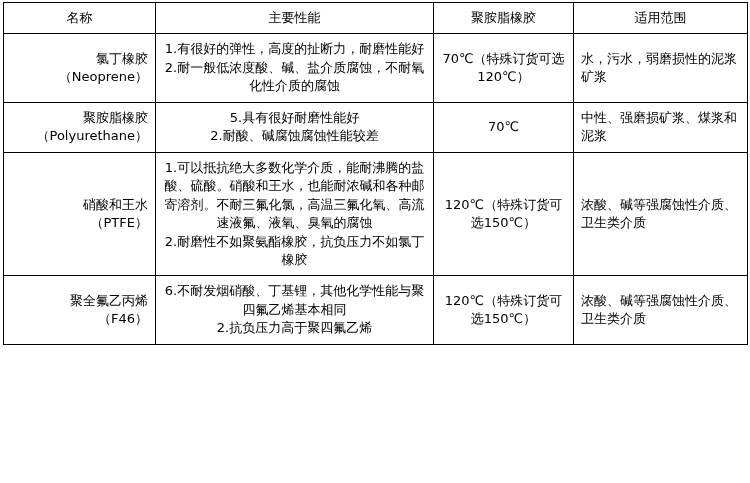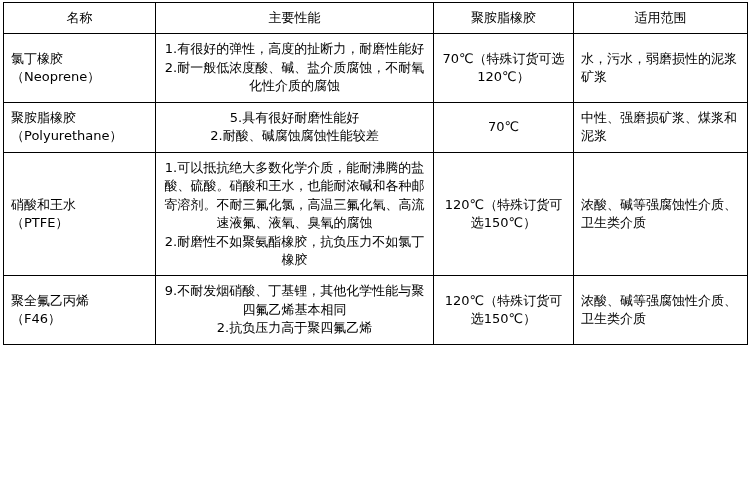--- a/index.html
+++ b/index.html
@@ -39,21 +39,21 @@
     font-size: 16px;
     padding-top: 7px;
     padding-bottom: 7px;
   }
   col.c-name { width: 152px; }
   col.c-perf { width: 278px; }
   col.c-temp { width: 140px; }
   col.c-scope { width: 174px; }
 
   td.name {
-    text-align: left;
+    text-align: right;
     font-size: 15.5px;
     line-height: 1.45;
   }
   td.perf {
     text-align: center;
     font-size: 15px;
     line-height: 1.45;
   }
   td.temp {
     text-align: center;
@@ -107,20 +107,20 @@
         <td class="name nowrapline">硝酸和王水
 （PTFE）</td>
         <td class="perf nowrapline">1.可以抵抗绝大多数化学介质，能耐沸腾的盐酸、硫酸。硝酸和王水，也能耐浓碱和各种邮寄溶剂。不耐三氟化氯，高温三氟化氧、高流速液氟、液氧、臭氧的腐蚀
 2.耐磨性不如聚氨酯橡胶，抗负压力不如氯丁橡胶</td>
         <td class="temp nowrapline">120℃（特殊订货可选150℃）</td>
         <td class="scope nowrapline">浓酸、碱等强腐蚀性介质、卫生类介质</td>
       </tr>
       <tr>
         <td class="name nowrapline">聚全氟乙丙烯
 （F46）</td>
-        <td class="perf nowrapline">9.不耐发烟硝酸、丁基锂，其他化学性能与聚四氟乙烯基本相同
+        <td class="perf nowrapline">6.不耐发烟硝酸、丁基锂，其他化学性能与聚四氟乙烯基本相同
 2.抗负压力高于聚四氟乙烯</td>
         <td class="temp nowrapline">120℃（特殊订货可选150℃）</td>
         <td class="scope nowrapline">浓酸、碱等强腐蚀性介质、卫生类介质</td>
       </tr>
     </tbody>
   </table>
 </div>
 
 </body></html>

